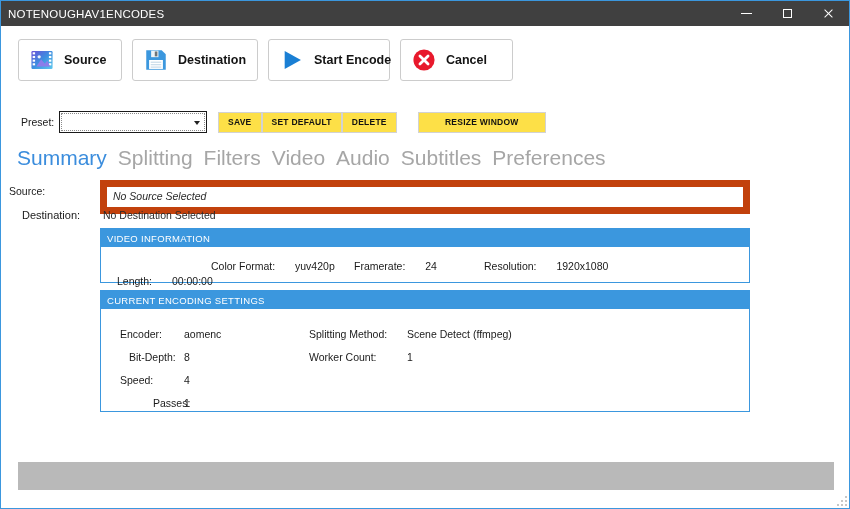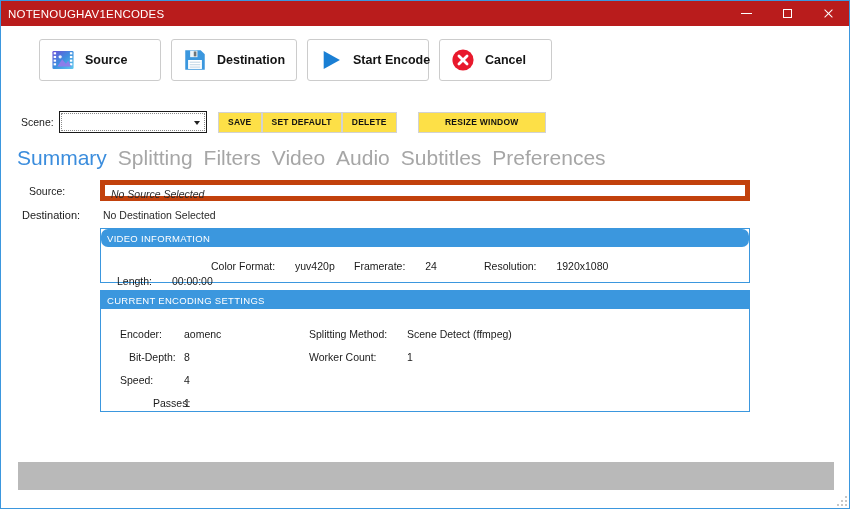--- a/index.html
+++ b/index.html
@@ -103,21 +103,21 @@
     font-size: 12.5px;
     font-weight: bold;
     color: #141414;
     white-space: nowrap;
   }
   .tool-ico {
     width: 26px; height: 26px;
     flex: 0 0 auto;
     display: block;
   }
-  .tb-source   { width: 122px; margin-left: 21px; }
+  .tb-source   { width: 104px; }
   .tb-dest     { width: 126px; }
   .tb-encode   { width: 122px; }
   .tb-cancel   { width: 113px; }
 
   
   .preset-row {
     position: absolute;
     left: 20px; top: 85px;
     display: flex;
     align-items: center;
@@ -190,30 +190,30 @@
     color: #a6a6a6;
     cursor: pointer;
     white-space: nowrap;
     line-height: 28px;
   }
   .tab.active { color: #3b8ddd; }
 
   
   .src-label {
     position: absolute;
-    left: 28px; top: 159px;
+    left: 8px; top: 159px;
     font-size: 10.5px;
     color: #1a1a1a;
   }
   .src-box {
     position: absolute;
     left: 99px; top: 154px;
-    width: 650px; height: 21px;
-    box-sizing: border-box;
-    border: 5px solid #c2410c;
+    width: 650px; height: 34px;
+    box-sizing: border-box;
+    border: 7px solid #c2410c;
     background: #ffffff;
   }
   .src-box .txt {
     position: absolute;
     left: 6px; top: 3px;
     font-size: 10.5px;
     font-style: italic;
     color: #2a2a2a;
   }
   .dst-label {
@@ -290,21 +290,21 @@
     position: absolute;
     width: 2px; height: 2px;
     background: #9a9a9a;
   }
 </style>
 </head>
 <body>
 
 <div class="window" style="border-color: rgb(59, 151, 222);">
 
-  <div class="titlebar" style="background: #b91c1c;">
+  <div class="titlebar" style="background: #404040;">
     <div class="titlebar-text">NOTENOUGHAV1ENCODES</div>
     <div class="titlebar-spacer"></div>
     <div class="winbtn">
       <span class="glyph-min"></span>
     </div>
     <div class="winbtn">
       <span class="glyph-max"></span>
     </div>
     <div class="winbtn close">
       <span class="glyph-close"></span>
@@ -369,21 +369,21 @@
           <g stroke="#ffffff" stroke-width="3.4" stroke-linecap="round">
             <line x1="11" y1="11" x2="21" y2="21"></line>
             <line x1="21" y1="11" x2="11" y2="21"></line>
           </g>
         </svg>
         <span class="label">Cancel</span>
       </div>
     </div>
 
     <div class="preset-row">
-      <span class="preset-label">Scene:</span>
+      <span class="preset-label">Preset:</span>
 
       <div class="preset-combo">
         <span class="inner-focus"></span>
         <span class="cval"></span>
       </div>
 
       <div class="sm-btn">SAVE</div>
       <div class="sm-btn">SET DEFAULT</div>
       <div class="sm-btn">DELETE</div>
       <div class="sm-btn btn-resize">RESIZE WINDOW</div>
@@ -401,21 +401,21 @@
 
     <div class="src-label">Source:</div>
     <div class="src-box">
       <span class="txt">No Source Selected</span>
     </div>
 
     <div class="dst-label">Destination:</div>
     <div class="dst-value">No Destination Selected</div>
 
     <div class="panel panel-video" style="border-color: rgb(59, 151, 222);">
-      <div class="panel-head" style="background: rgb(59, 151, 222); border-radius: 7px;">VIDEO INFORMATION</div>
+      <div class="panel-head" style="background: rgb(59, 151, 222);">VIDEO INFORMATION</div>
       <div class="vi-body">
         <div class="kv" style="left:16px; top:28px;">
           <span class="k">Length:</span>
           <span style="display:inline-block;width:14px;"></span>
           <span class="v">00:00:00</span>
         </div>
         <div class="kv" style="left:110px; top:13px;">
           <span class="k">Color Format:</span>
           <span style="display:inline-block;width:14px;"></span>
           <span class="v">yuv420p</span>

